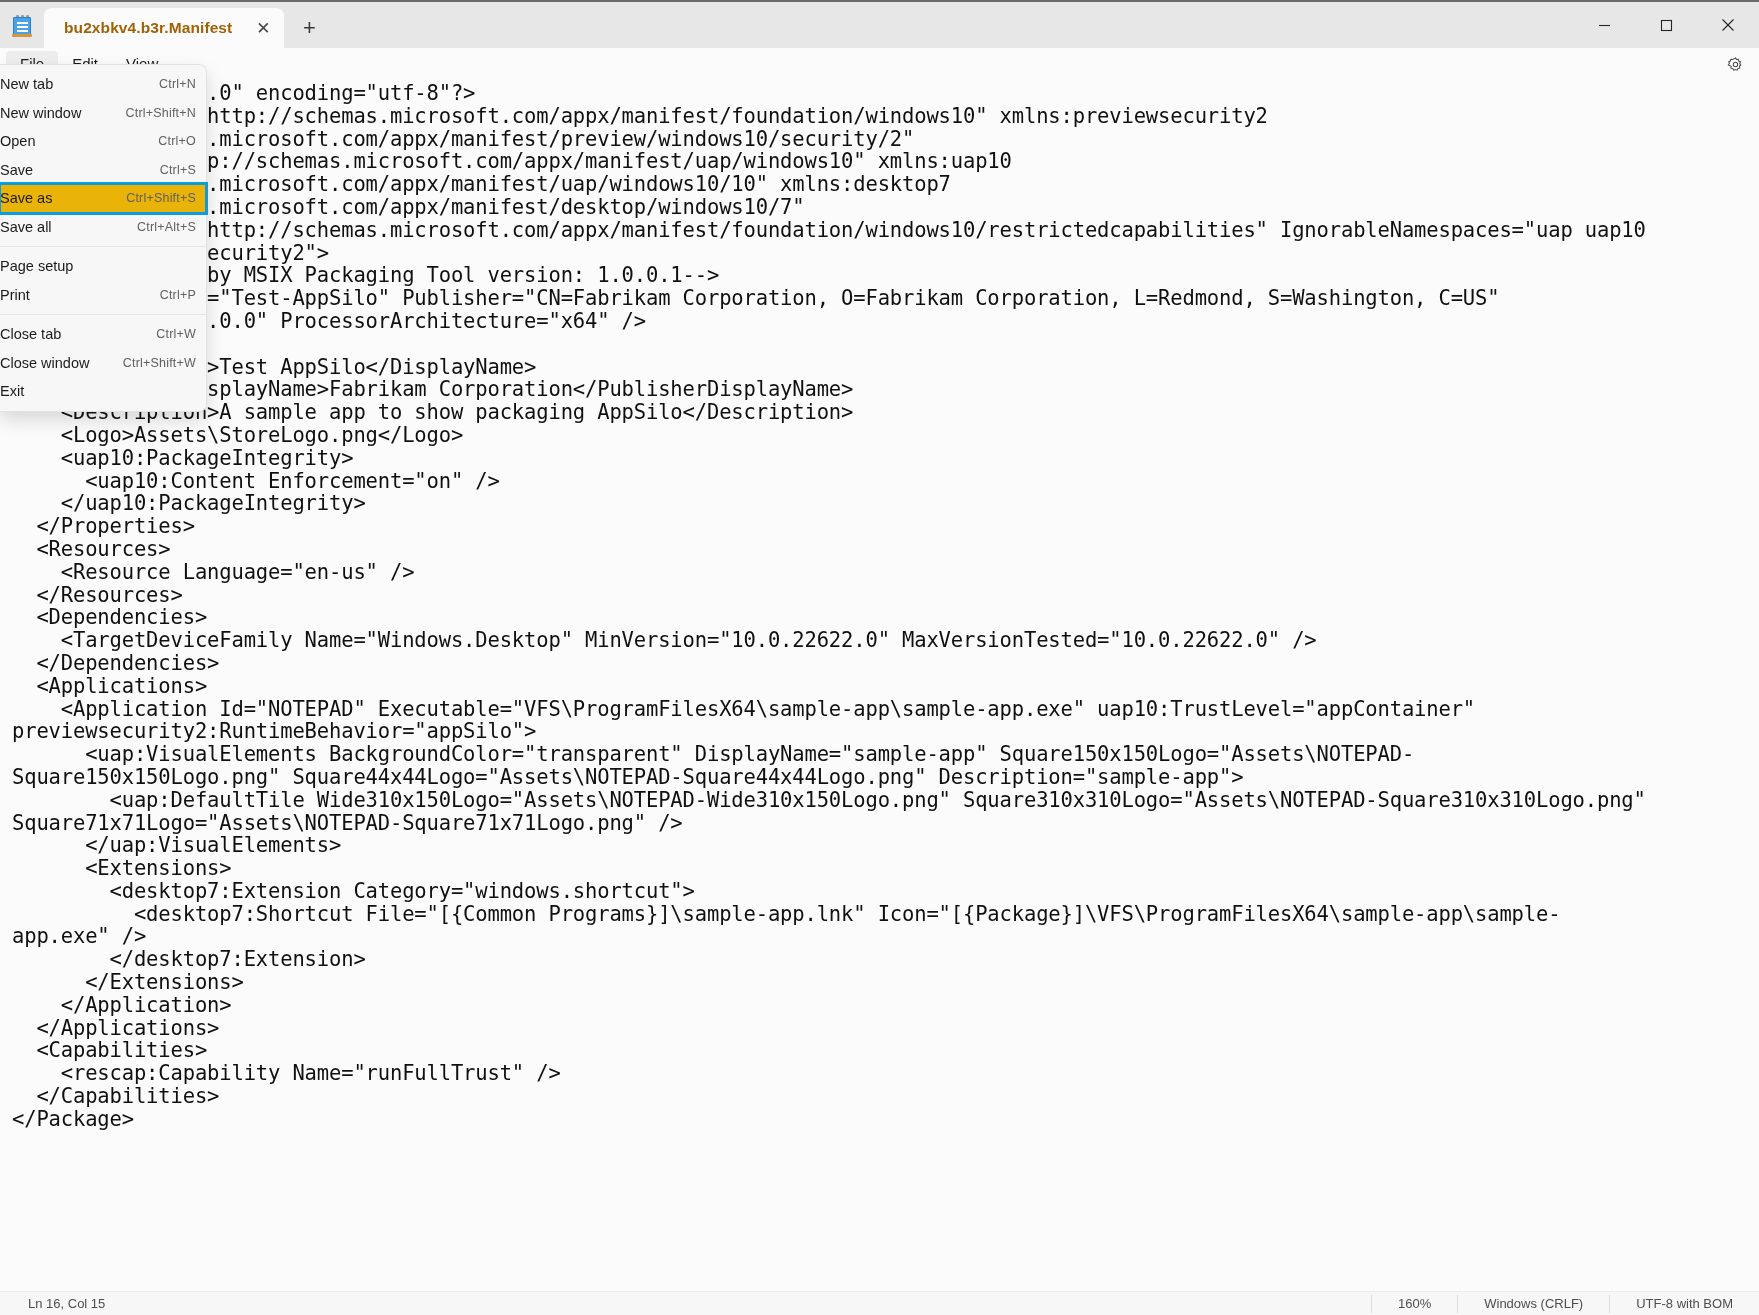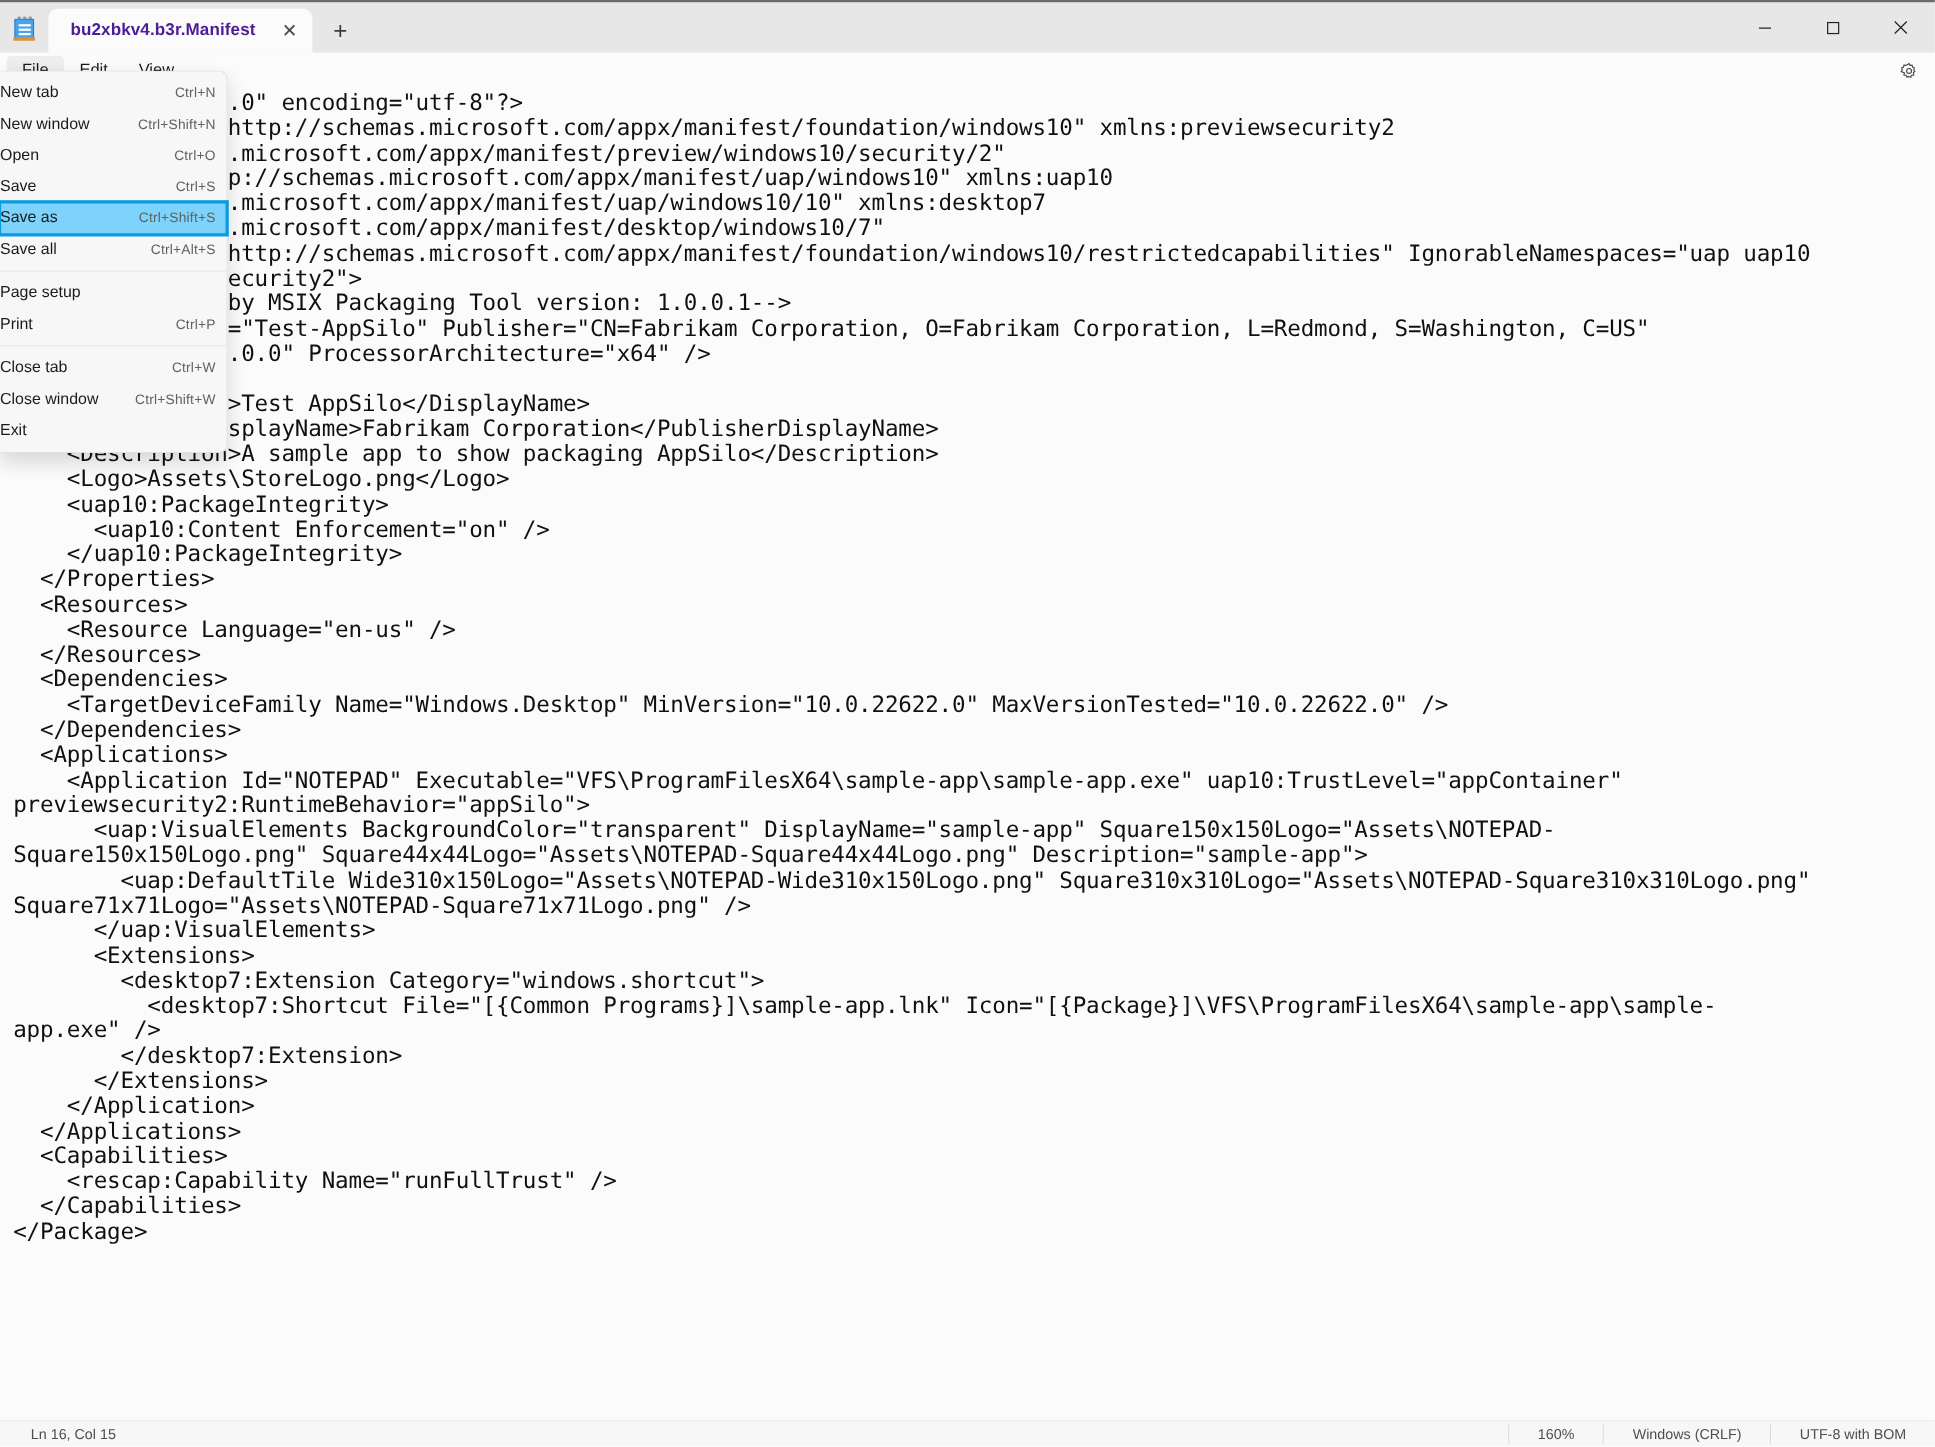--- a/index.html
+++ b/index.html
@@ -52,21 +52,21 @@
     height: 40px;
     min-width: 230px;
     background: #fbfbfb;
     border-radius: 8px 8px 0 0;
     display: flex; align-items: center;
     padding: 0 6px 0 20px;
     position: relative;
     flex: none;
   }
   .tab-title {
-    font-size: 15.5px; color: #4c1d95; font-weight: 600;
+    font-size: 15.5px; color: #a16207; font-weight: 600;
     white-space: nowrap; letter-spacing: .1px;
   }
   .tab-close {
     width: 30px; height: 30px; margin-left: 16px;
     display: flex; align-items: center; justify-content: center;
     color: #4a4a4a; font-size: 17px; border-radius: 5px;
   }
   .new-tab {
     width: 38px; height: 38px; margin-left: 6px; margin-bottom: 1px;
     display: flex; align-items: center; justify-content: center;
@@ -123,21 +123,21 @@
     display: flex; align-items: center;
     padding: 0 10px 0 0;
     position: relative;
   }
   .dd-label { font-size: 14.5px; color: #1b1b1b; white-space: nowrap; }
   .dd-accel {
     margin-left: auto; font-size: 12.5px; color: #616161;
     white-space: nowrap; letter-spacing: .2px;
   }
   .dd-item.focused {
-    background: #7dd3fc;
+    background: #eab308;
     outline: 3px solid #0a9ce0;
     outline-offset: -1px;
     border-radius: 0;
     z-index: 2;
   }
   .dd-sep {
     height: 1px; background: #e6e6e6; margin: 5px 0;
   }
 
   

